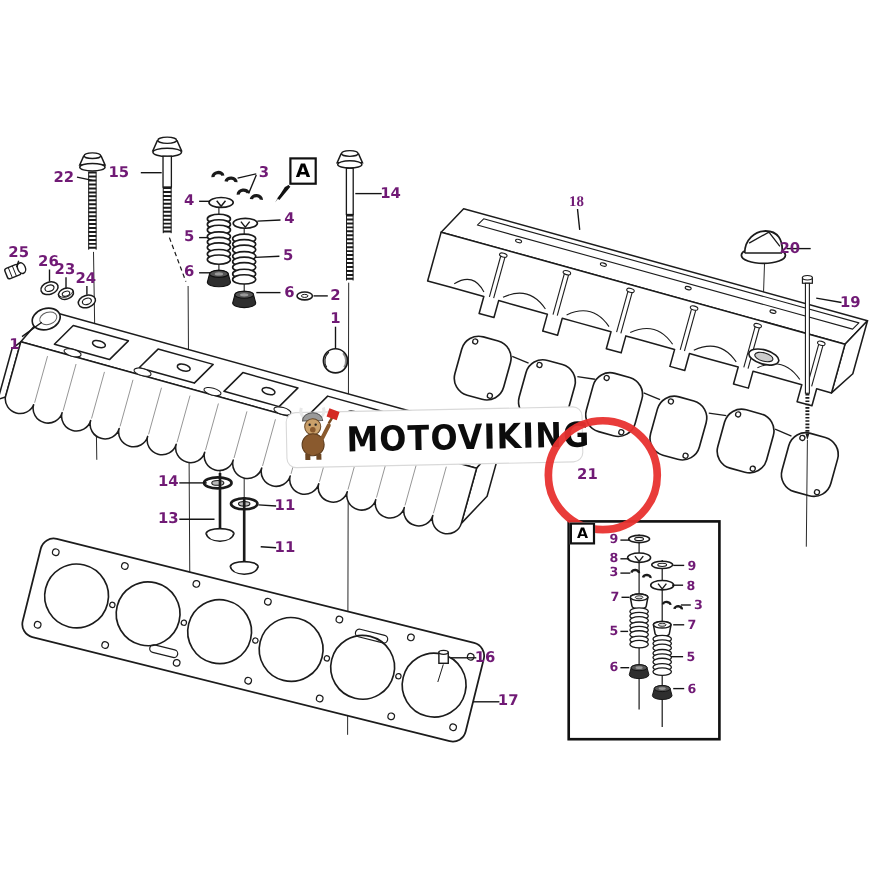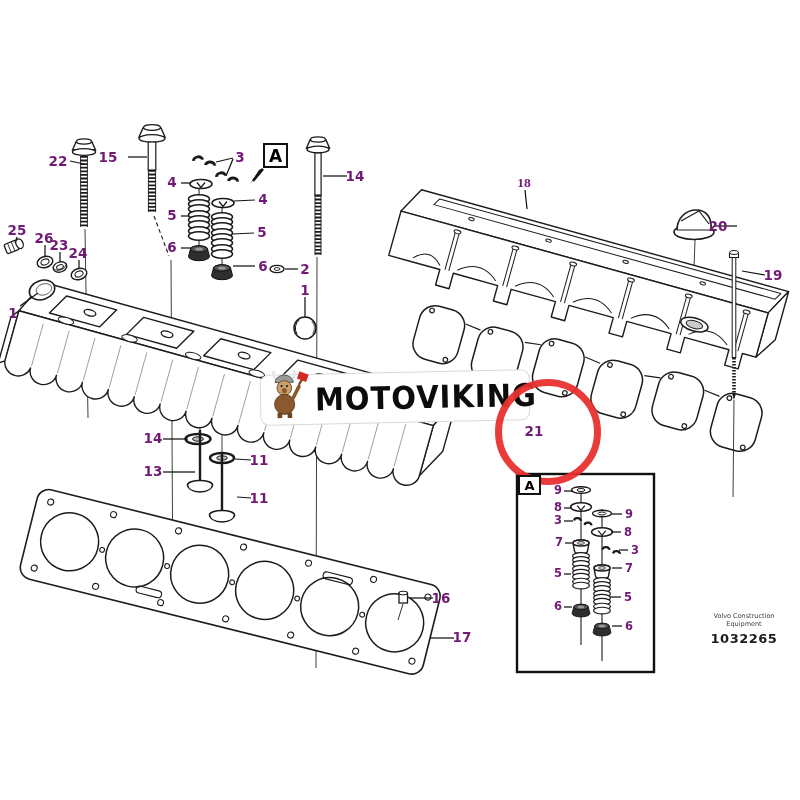--- a/index.html
+++ b/index.html
@@ -459,19 +459,14 @@
       <span class="callout sm" style="left: 558px; top: 573px;">5</span>
       <span class="callout sm" style="left: 558px; top: 606px;">6</span>
       <span class="callout sm" style="left: 629px; top: 514px;">9</span>
       <span class="callout sm" style="left: 628px; top: 532px;">8</span>
       <span class="callout sm" style="left: 635px; top: 550px;">3</span>
       <span class="callout sm" style="left: 629px; top: 568px;">7</span>
       <span class="callout sm" style="left: 628px; top: 597px;">5</span>
       <span class="callout sm" style="left: 629px; top: 626px;">6</span>
     </div>
 
-<div id="publisher">
-  <div class="publine">Volvo Construction</div>
-  <div class="publine">Equipment</div>
-  <div id="pubnum">1032265</div>
+
 </div>
 
-</div>
-
 </body></html>

